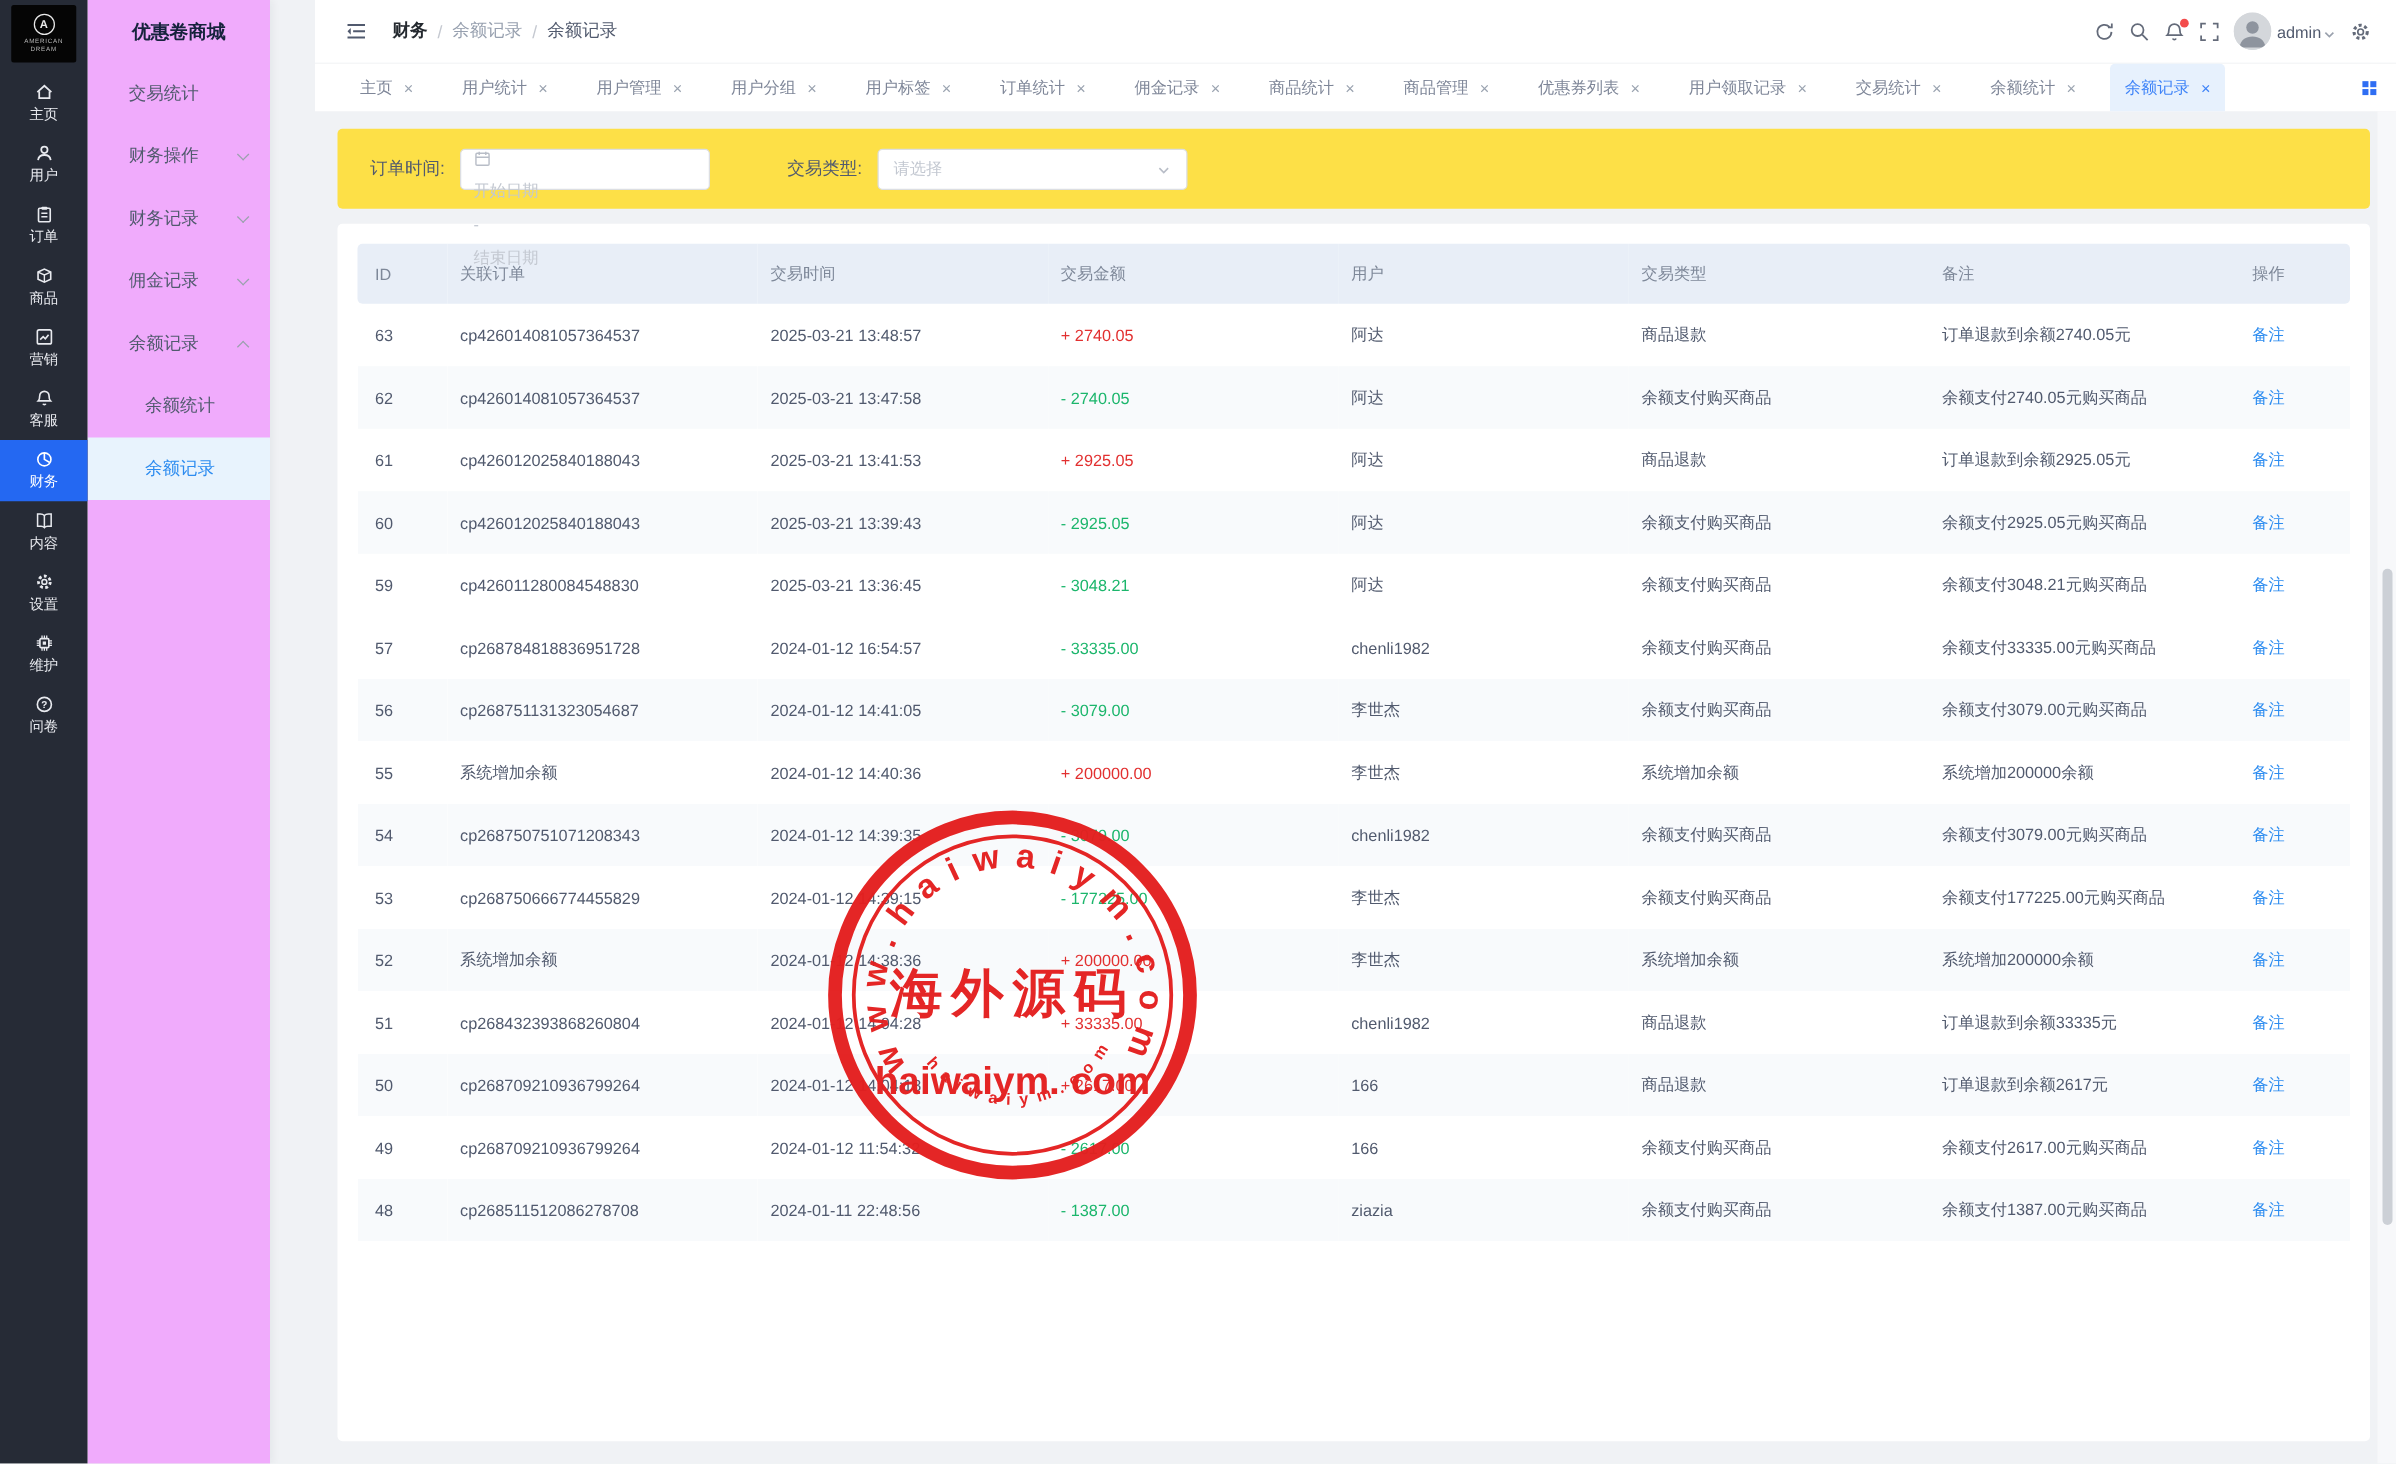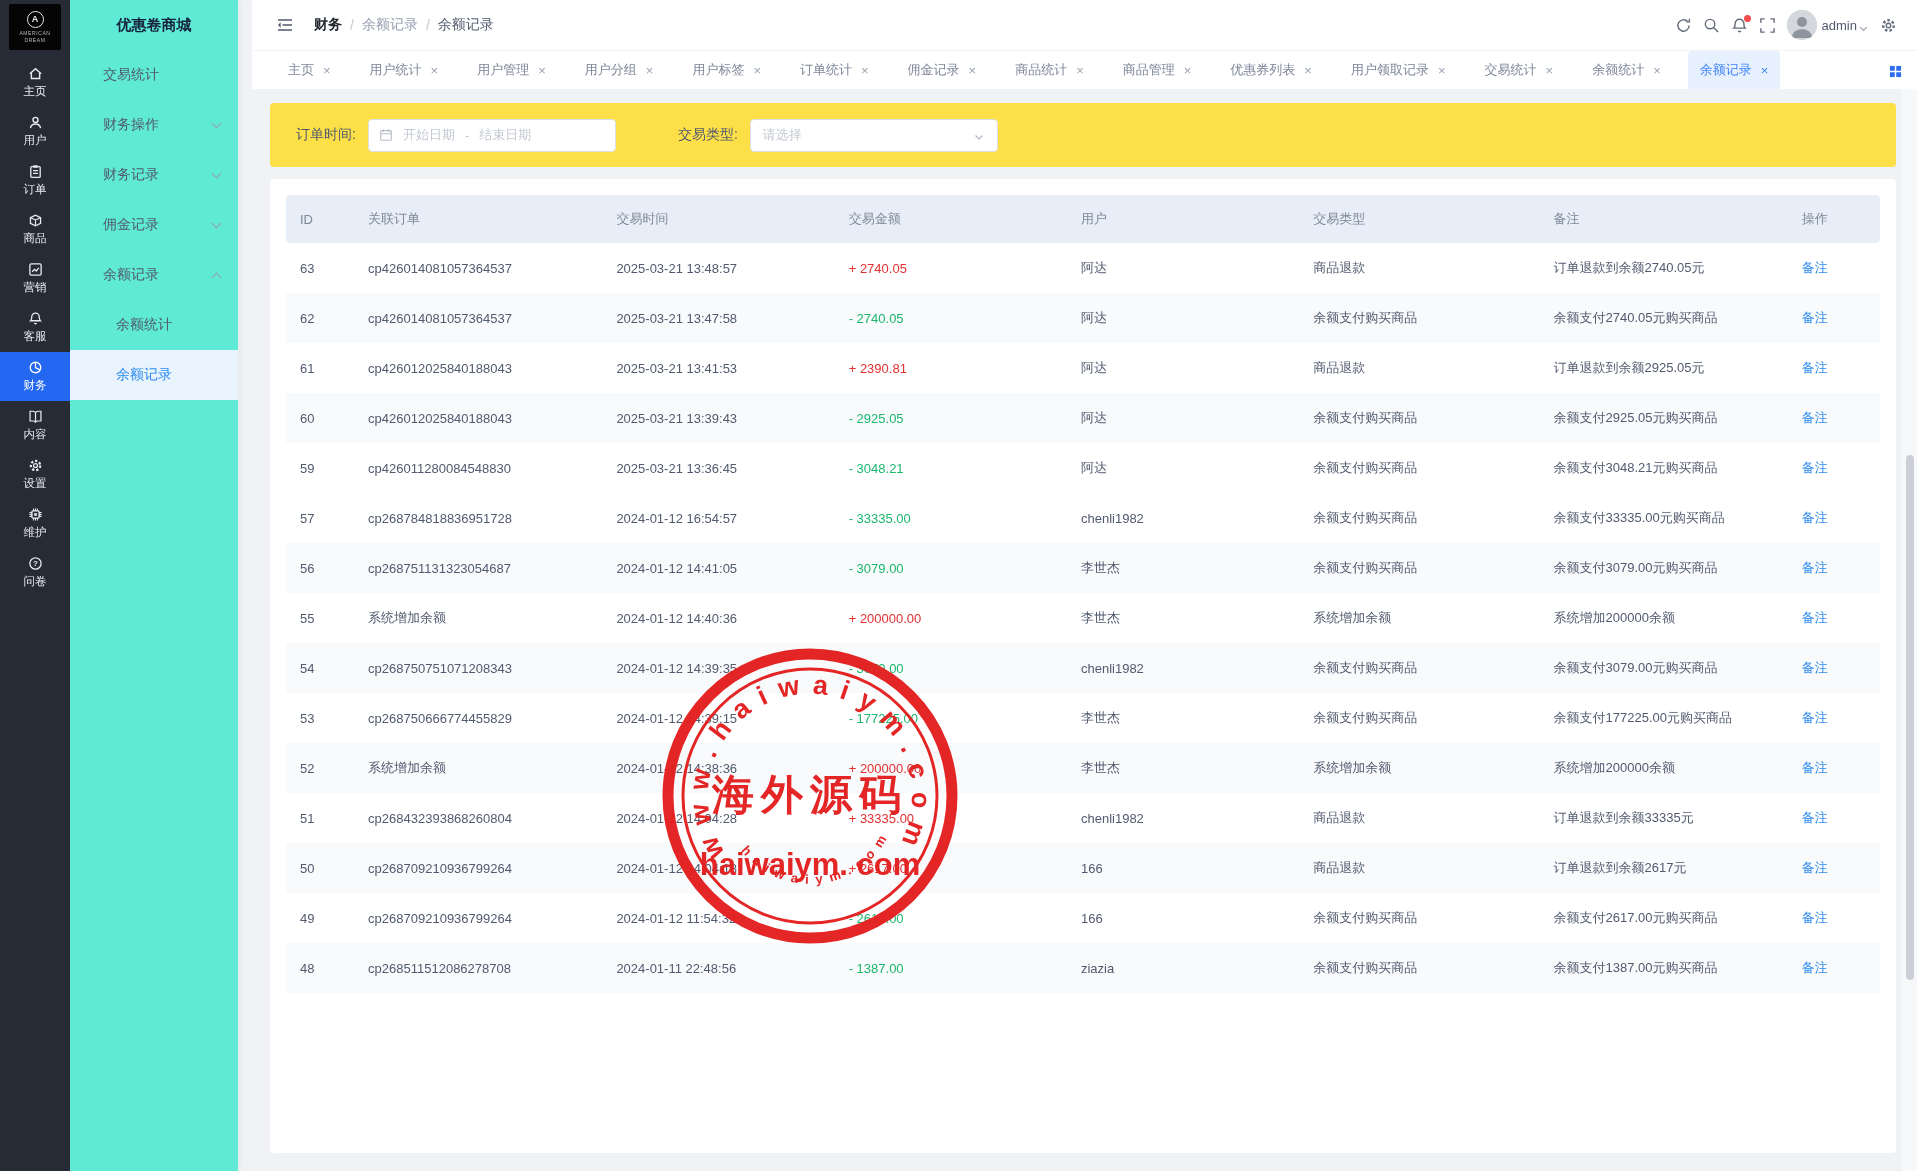--- a/index.html
+++ b/index.html
@@ -11,21 +11,21 @@
   .logo-box { width:52px; height:46px; background:#050505; margin-top:4px; border-radius:2px; display:flex; flex-direction:column; align-items:center; justify-content:center; }
   .logo-circle { width:17px; height:17px; border:1.5px solid #e9e9e9; border-radius:50%; color:#e9e9e9; font-size:9px; line-height:15px; text-align:center; font-weight:bold; }
   .logo-text { font-size:5px; color:#b9b9b9; letter-spacing:.6px; margin-top:2px; text-align:center; line-height:1.4; }
   .rail-items { margin-top:8px; width:100%; }
   .rail-item { height:49px; display:flex; flex-direction:column; align-items:center; justify-content:center; color:#e8eaef; cursor:pointer; }
   .rail-item svg { width:15px; height:15px; display:block; }
   .rail-item .rlabel { font-size:11.5px; margin-top:3px; }
   .rail-item.active { background:#2468f2; color:#fff; }
 
   
-  .sidebar { position:absolute; left:70px; top:0; width:168px; height:100%; background:#5eead4; z-index:5; box-shadow:2px 0 6px rgba(29,35,41,.05); }
+  .sidebar { position:absolute; left:70px; top:0; width:146px; height:100%; background:#f0abfc; z-index:5; box-shadow:2px 0 6px rgba(29,35,41,.05); }
   .sidebar-title { height:50px; display:flex; align-items:center; justify-content:center; font-size:15px; font-weight:bold; color:#17233d; }
   .menu-item { height:50px; display:flex; align-items:center; padding:0 18px 0 33px; font-size:14px; color:#515a6e; cursor:pointer; }
   .menu-item .chev { margin-left:auto; }
   .menu-sub .menu-item { padding-left:46px; }
   .menu-item.active { background:#e8f3fd; color:#2d8cf0; }
   .chev { width:7px; height:7px; border-right:1.4px solid #9aa1ad; border-bottom:1.4px solid #9aa1ad; display:inline-block; }
   .chev.down { transform:rotate(45deg); margin-top:-4px; }
   .chev.up { transform:rotate(-135deg); margin-top:4px; }
 
   
@@ -53,21 +53,21 @@
   .tab { display:flex; align-items:center; padding:0 12px; margin-right:15px; font-size:13px; color:#7e8698; cursor:pointer; border-radius:4px 4px 0 0; white-space:nowrap; }
   .tab .x { margin-left:9px; font-size:13px; color:#9aa3b0; line-height:1; }
   .tab.active { background:#e7f1fd; color:#3e83f8; }
   .tab.active .x { color:#3e83f8; }
   .grid-icon { position:absolute; right:15px; top:13px; width:13px; height:13px; cursor:pointer; }
 
   
   .content { position:absolute; top:89px; left:0; right:0; bottom:0; background:#f0f2f5; padding:14px 21px 0 18px; }
   .filter-card { background:#fde047; border-radius:4px; height:64px; display:flex; align-items:center; padding:0 26px; }
   .f-label { font-size:14px; color:#515a6e; margin-right:12px; }
-  .date-input { width:248px; height:33px; border:1px solid #dcdee2; border-radius:4px; display:flex; align-items:center; padding:0 10px; gap:10px; background:#fff; cursor:text; }
+  .date-input { width:200px; height:33px; border:1px solid #dcdee2; border-radius:4px; display:flex; align-items:flex-start; padding:0 10px; gap:10px; background:#fff; cursor:text;flex-direction:column; }
   .date-input svg { width:14px; height:14px; color:#b8bdc7; flex:none; }
   .ph { color:#c3c8d1; font-size:13px; }
   .date-input .sep { color:#c3c8d1; font-size:13px; }
   .gap { width:62px; }
   .select { width:248px; height:33px; border:1px solid #dcdee2; border-radius:4px; display:flex; align-items:center; padding:0 12px; background:#fff; cursor:pointer; }
   .select .chev-ico { margin-left:auto; width:12px; height:12px; color:#b8bdc7; }
   .select .chev-ico svg { width:12px; height:12px; }
 
   
   .table-card { background:#fff; border-radius:4px; margin-top:12px; padding:16px 16px 12px; height:calc(100% - 94px); overflow:hidden; }
@@ -434,21 +434,21 @@
                 <td class="amount neg">- 2740.05</td>
                 <td>阿达</td>
                 <td>余额支付购买商品</td>
                 <td>余额支付2740.05元购买商品</td>
                 <td><span class="link">备注</span></td>
               </tr>
               <tr class="">
                 <td>61</td>
                 <td>cp426012025840188043</td>
                 <td>2025-03-21 13:41:53</td>
-                <td class="amount pos">+ 2390.81</td>
+                <td class="amount pos">+ 2925.05</td>
                 <td>阿达</td>
                 <td>商品退款</td>
                 <td>订单退款到余额2925.05元</td>
                 <td><span class="link">备注</span></td>
               </tr>
               <tr class="zebra">
                 <td>60</td>
                 <td>cp426012025840188043</td>
                 <td>2025-03-21 13:39:43</td>
                 <td class="amount neg">- 2925.05</td>

